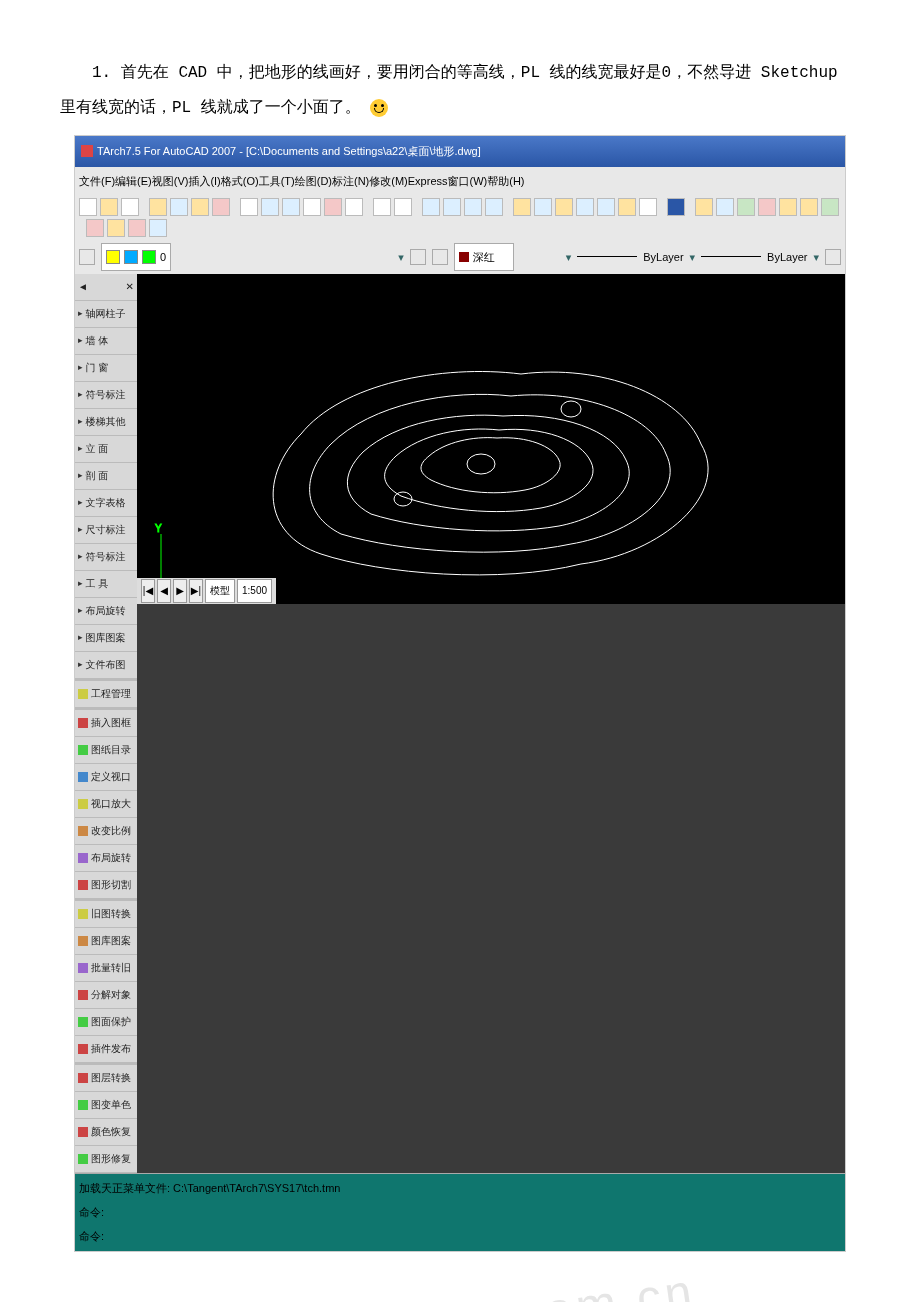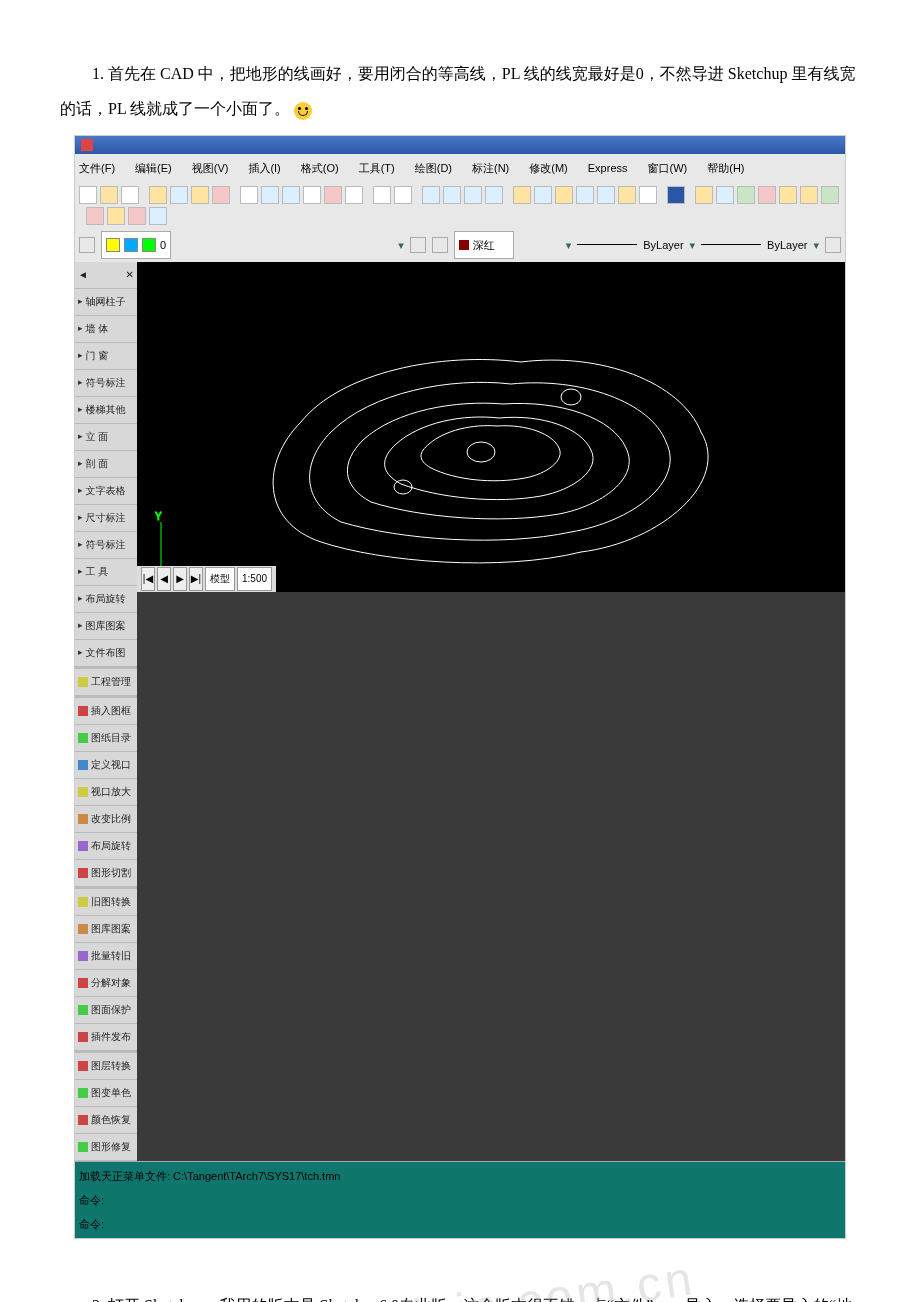--- a/index.html
+++ b/index.html
@@ -9,20 +9,21 @@
     font-size: 16px;
     line-height: 2.2;
     background: #fff;
     color: #000;
     width: 920px;
     box-sizing: border-box;
   }
   .para {
     text-indent: 2em;
     margin-bottom: 10px;
+    font-family: Liberation Mono, monospace;
   }
   .emoji {
     display: inline-block;
     width: 18px;
     height: 18px;
     background: #ffcc33;
     border-radius: 50%;
     vertical-align: middle;
     position: relative;
   }
@@ -61,21 +62,21 @@
     align-items: center;
     gap: 4px;
   }
   .cad-title .ic {
     width: 12px; height: 12px; background: #d44; display:inline-block;
   }
   .cad-menu {
     background: #e8e8e8;
     padding: 2px 4px;
     display: flex;
-    gap: 20px;
+    gap: 0;
   }
   .cad-menu span { color: #000; }
   .cad-toolbar {
     background: #e8e8e8;
     padding: 3px 4px;
     display: flex;
     gap: 3px;
     flex-wrap: wrap;
   }
   .cad-toolbar .btn {
@@ -167,20 +168,21 @@
 <body>
 
 <p class="para">
   <span>1. 首先在 CAD 中，把地形的线画好，要用闭合的等高线，PL 线的线宽最好是0，不然导进 Sketchup 里有线宽的话，PL 线就成了一个小面了。</span>
   <span class="emoji"><span class="mouth"></span></span>
 </p>
 
 <div class="shot">
   <div class="cad-title">
     <span class="ic"></span>
+    <span>TArch7.5 For AutoCAD 2007 - [C:\Documents and Settings\a22\桌面\地形.dwg]</span>
   </div>
   <div class="cad-menu" id="cad-menu">
       <span>文件(F)</span>
       <span>编辑(E)</span>
       <span>视图(V)</span>
       <span>插入(I)</span>
       <span>格式(O)</span>
       <span>工具(T)</span>
       <span>绘图(D)</span>
       <span>标注(N)</span>

